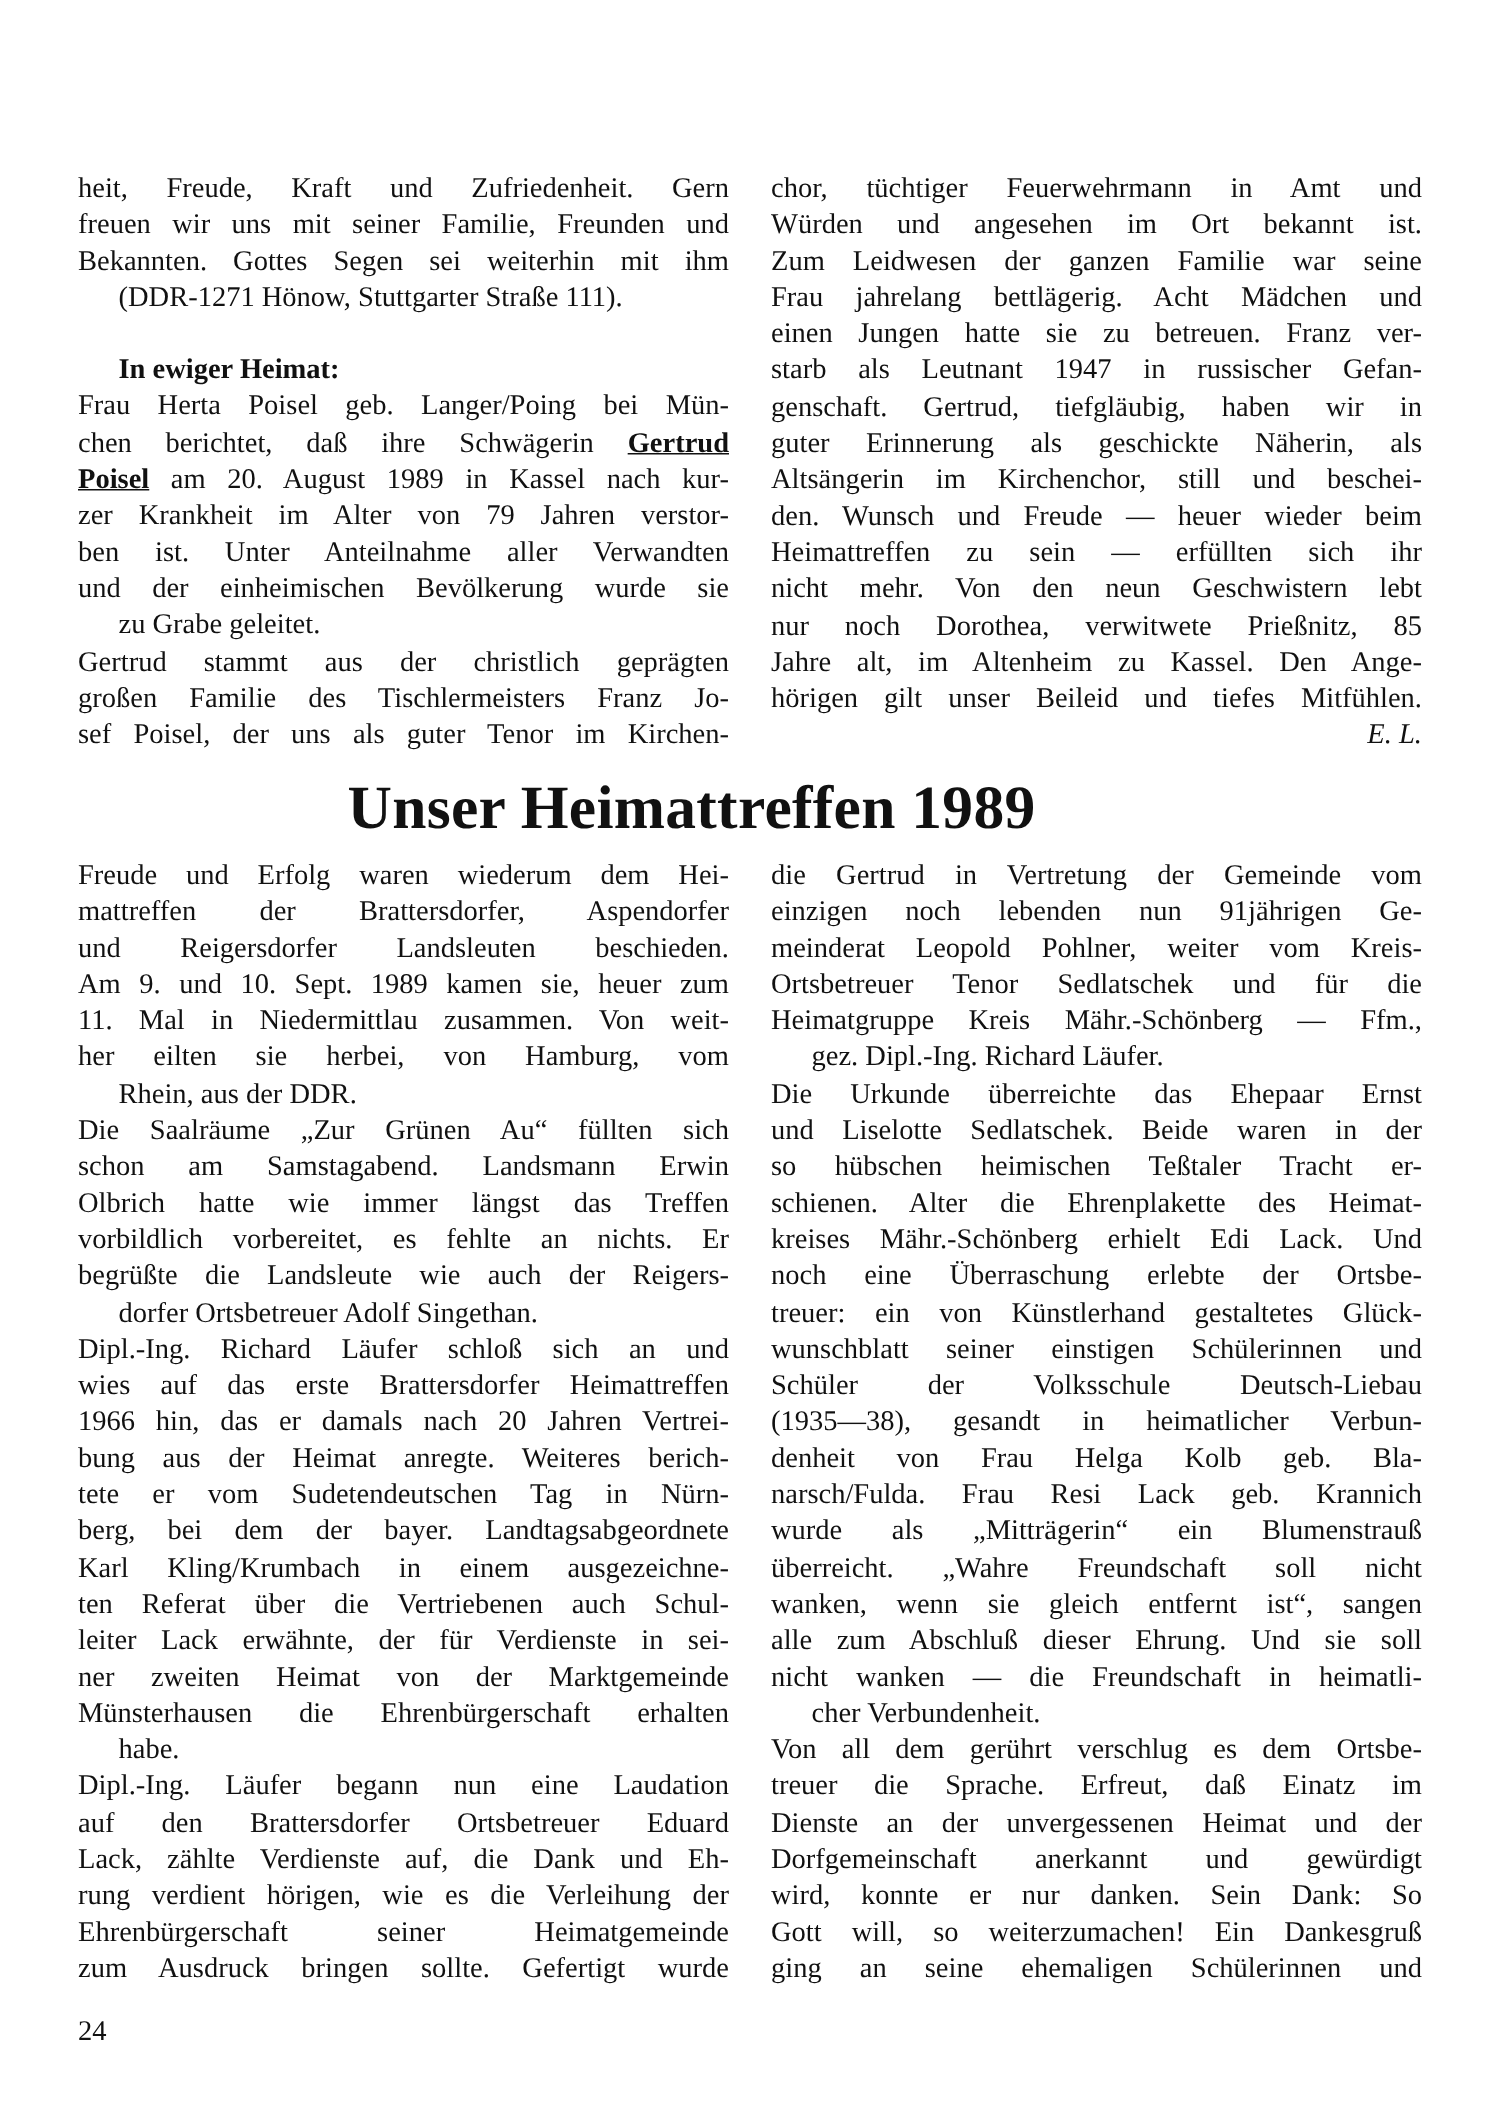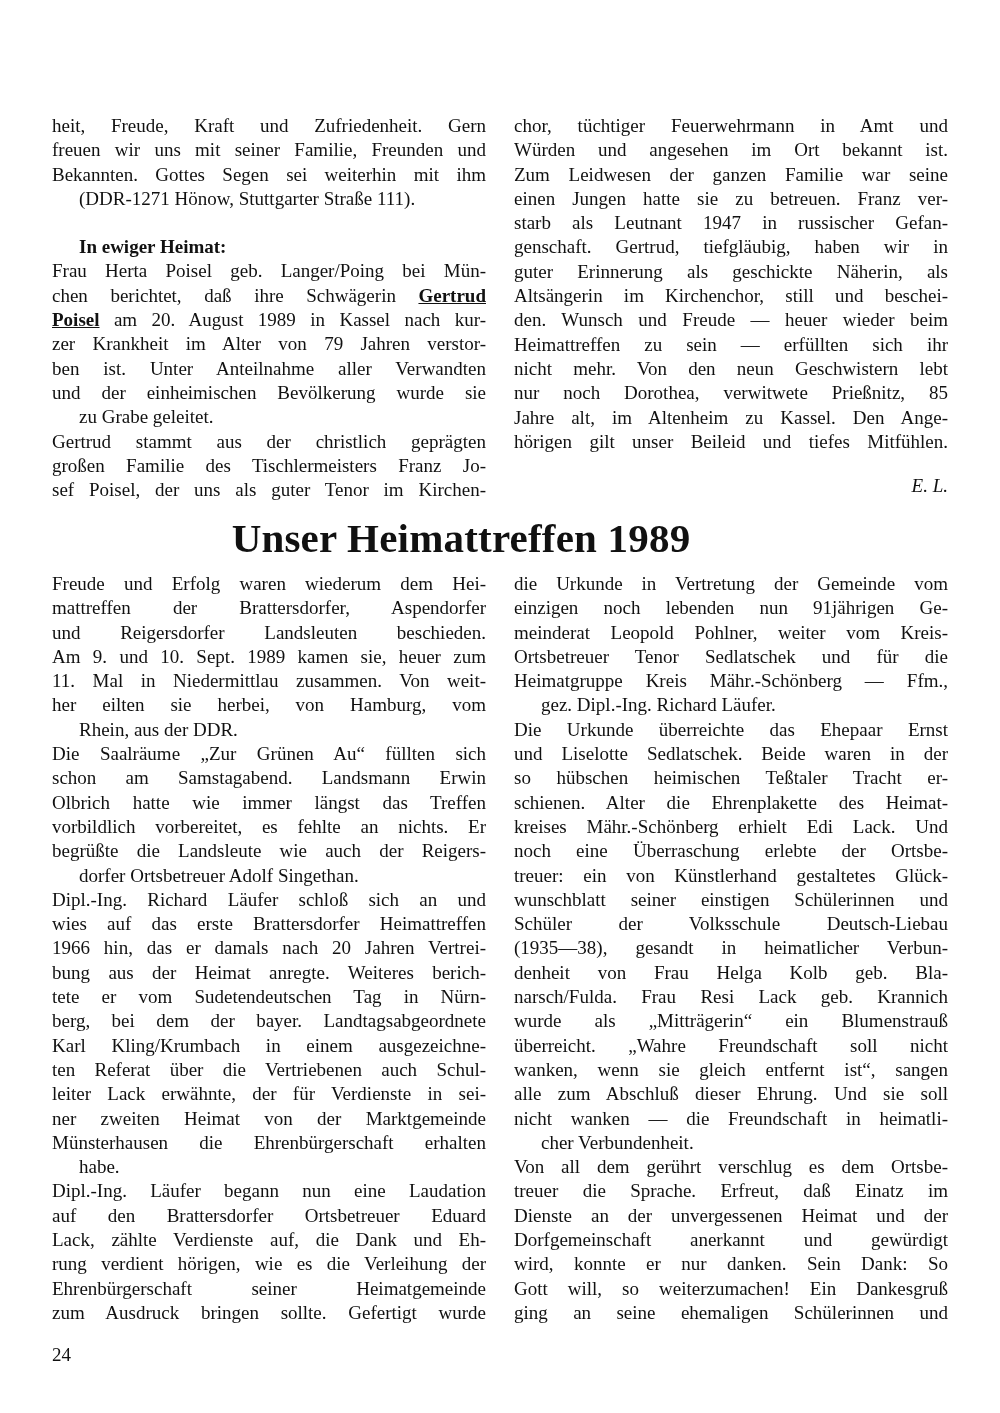--- a/index.html
+++ b/index.html
@@ -2,21 +2,21 @@
 <html><head>
 <meta charset="utf-8">
 <style>
   html, body { margin: 0; padding: 0; background: #ffffff; }
   body { width: 1000px; height: 1413px; position: relative; overflow: hidden;
          font-family: "Liberation Serif", "DejaVu Serif", serif; color: #111111; }
   .col { position: absolute; width: 434px; font-size: 19px; line-height: 24.3px;
          text-align: justify; }
   .line { display: block; text-align: justify; text-align-last: justify; white-space: nowrap; }
   .line.last { text-align-last: left; margin-left: 27px; }
-  .line.right { text-align: right; text-align-last: right; margin-top: 20px; }
+  .line.right { text-align: right; text-align-last: right; }
   #col-top-left { left: 52px; top: 114px; }
   #col-top-right { left: 514px; top: 114px; }
   #col-bot-left { left: 52px; top: 572px; }
   #col-bot-right { left: 514px; top: 572px; }
   .heading { font-weight: bold; font-family: Liberation Serif, serif; }
   .gap { height: 24px; }
   .title { position: absolute; left: 0; width: 920px; top: 514px; text-align: center;
            font-weight: bold; font-size: 41px; line-height: 48px; letter-spacing: 0.2px; }
   .title span { display: inline-block; margin-left: 2px; }
   .page-number { position: absolute; left: 52px; top: 1344px; font-size: 19px; line-height: 22px; }
@@ -42,20 +42,21 @@
   <span class="line last">zu Grabe geleitet.</span>
   <span class="line">Gertrud stammt aus der christlich geprägten</span>
   <span class="line">großen Familie des Tischlermeisters Franz Jo-</span>
   <span class="line">sef Poisel, der uns als guter Tenor im Kirchen-</span>
 </div>
 
 <div class="col" id="col-top-right">
   <span class="line">chor, tüchtiger Feuerwehrmann in Amt und</span>
   <span class="line">Würden und angesehen im Ort bekannt ist.</span>
   <span class="line">Zum Leidwesen der ganzen Familie war seine</span>
+  <span class="line">Frau jahrelang bettlägerig. Acht Mädchen und</span>
   <span class="line">einen Jungen hatte sie zu betreuen. Franz ver-</span>
   <span class="line">starb als Leutnant 1947 in russischer Gefan-</span>
   <span class="line">genschaft. Gertrud, tiefgläubig, haben wir in</span>
   <span class="line">guter Erinnerung als geschickte Näherin, als</span>
   <span class="line">Altsängerin im Kirchenchor, still und beschei-</span>
   <span class="line">den. Wunsch und Freude — heuer wieder beim</span>
   <span class="line">Heimattreffen zu sein — erfüllten sich ihr</span>
   <span class="line">nicht mehr. Von den neun Geschwistern lebt</span>
   <span class="line">nur noch Dorothea, verwitwete Prießnitz, 85</span>
   <span class="line">Jahre alt, im Altenheim zu Kassel. Den Ange-</span>
@@ -93,21 +94,21 @@
   <span class="line last">habe.</span>
   <span class="line">Dipl.-Ing. Läufer begann nun eine Laudation</span>
   <span class="line">auf den Brattersdorfer Ortsbetreuer Eduard</span>
   <span class="line">Lack, zählte Verdienste auf, die Dank und Eh-</span>
   <span class="line">rung verdient hörigen, wie es die Verleihung der</span>
   <span class="line">Ehrenbürgerschaft seiner Heimatgemeinde</span>
   <span class="line">zum Ausdruck bringen sollte. Gefertigt wurde</span>
 </div>
 
 <div class="col" id="col-bot-right">
-  <span class="line">die Urkunde in Vertretung der Gemeinde vom</span>
+  <span class="line">die Gertrud in Vertretung der Gemeinde vom</span>
   <span class="line">einzigen noch lebenden nun 91jährigen Ge-</span>
   <span class="line">meinderat Leopold Pohlner, weiter vom Kreis-</span>
   <span class="line">Ortsbetreuer Tenor Sedlatschek und für die</span>
   <span class="line">Heimatgruppe Kreis Mähr.-Schönberg — Ffm.,</span>
   <span class="line last">gez. Dipl.-Ing. Richard Läufer.</span>
   <span class="line">Die Urkunde überreichte das Ehepaar Ernst</span>
   <span class="line">und Liselotte Sedlatschek. Beide waren in der</span>
   <span class="line">so hübschen heimischen Teßtaler Tracht er-</span>
   <span class="line">schienen. Alter die Ehrenplakette des Heimat-</span>
   <span class="line">kreises Mähr.-Schönberg erhielt Edi Lack. Und</span>

